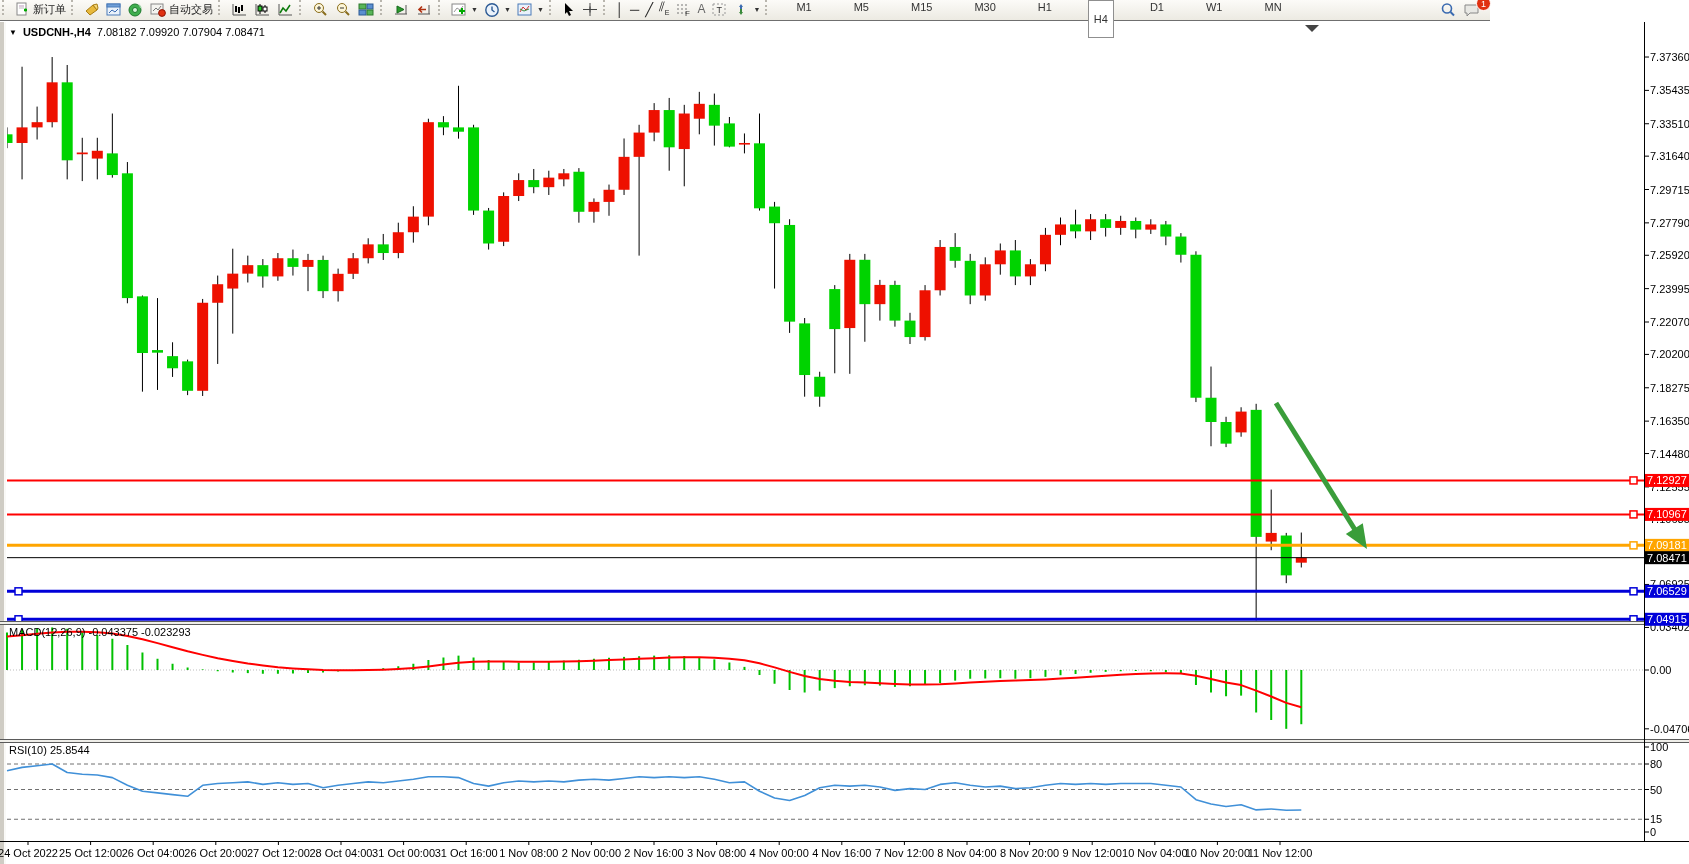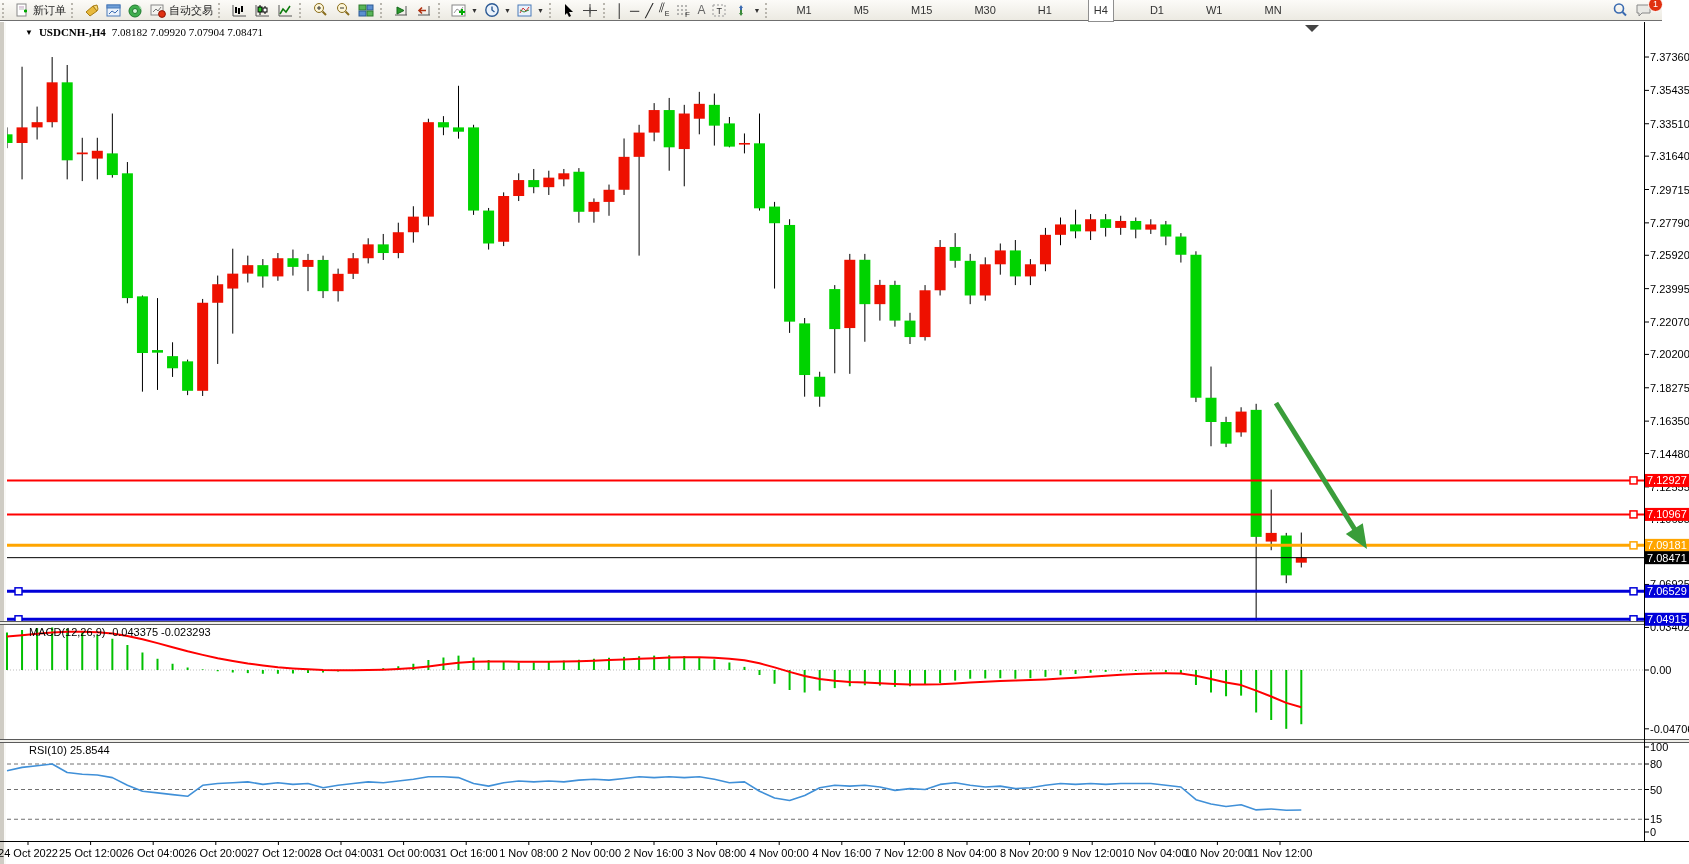--- a/index.html
+++ b/index.html
@@ -1,35 +1,35 @@
 <!DOCTYPE html>
 <html><head>
 <meta charset="utf-8">
 <style>
   html,body{margin:0;padding:0;width:1689px;height:864px;overflow:hidden;background:#fff;
     font-family:"Liberation Sans","DejaVu Sans",sans-serif;}
   
-  .toolbar{position:absolute;left:0;top:0;width:1662px;height:21px;
+  .toolbar{position:absolute;left:0;top:0;width:1490px;height:21px;
     background:linear-gradient(#fcfbf8,#eceae2);border-bottom:1px solid #6f6f6f;
-    display:flex;align-items:center;font-size:11px;color:#222;z-index:50;box-sizing:border-box;}
+    display:flex;align-items:flex-start;font-size:11px;color:#222;z-index:50;box-sizing:border-box;}
   .grip{width:5px;height:15px;border-left:2px dotted #b9b6ae;margin:0 3px 0 2px;}
   .tbtn{height:19px;display:flex;align-items:center;gap:3px;padding:0 3px;cursor:default;white-space:nowrap;}
   .tbtn svg{display:block}
   .caret{font-size:7px;color:#333;margin-left:1px;}
   .tf{padding:1px 6px;margin:0 15px;color:#333;}
-  .tf.active{background:#fff;border:1px solid #8f8f8f;padding:5px 5px;}
+  .tf.active{background:#fff;border:1px solid #8f8f8f;padding:12px 5px;}
   .glyph{font-size:13px;line-height:13px;color:#222;}
   .right-group{margin-left:auto;display:flex;align-items:center;margin-right:6px;position:relative;}
   .badge{position:absolute;top:-4px;right:-7px;background:#e03010;color:#fff;border-radius:50%;
     width:13px;height:13px;font-size:9px;display:flex;align-items:center;justify-content:center;border:1px solid #fff;}
   
-  .sym-title{position:absolute;left:25px;top:26px;font-size:11px;color:#000;z-index:10;font-family:Liberation Serif, serif;}
+  .sym-title{position:absolute;left:9px;top:26px;font-size:11px;color:#000;z-index:10;}
   .sym-title .tri{font-size:8px;vertical-align:1px;}
   .sym-title b{font-weight:700;margin:0 6px 0 6px;}
-  .pane-label{position:absolute;left:9px;font-size:11px;color:#000;z-index:10;margin-left:20px;}
+  .pane-label{position:absolute;left:9px;font-size:11px;color:#000;z-index:10;}
   #macd-label{top:626px;}
   #rsi-label{top:744px;}
   svg#chart-svg{position:absolute;left:0;top:0;}
   text{font-family:"Liberation Sans","DejaVu Sans",sans-serif;}
 </style>
 </head>
 <body>
 
 <svg id="chart-svg" width="1689" height="864">
     <defs>

